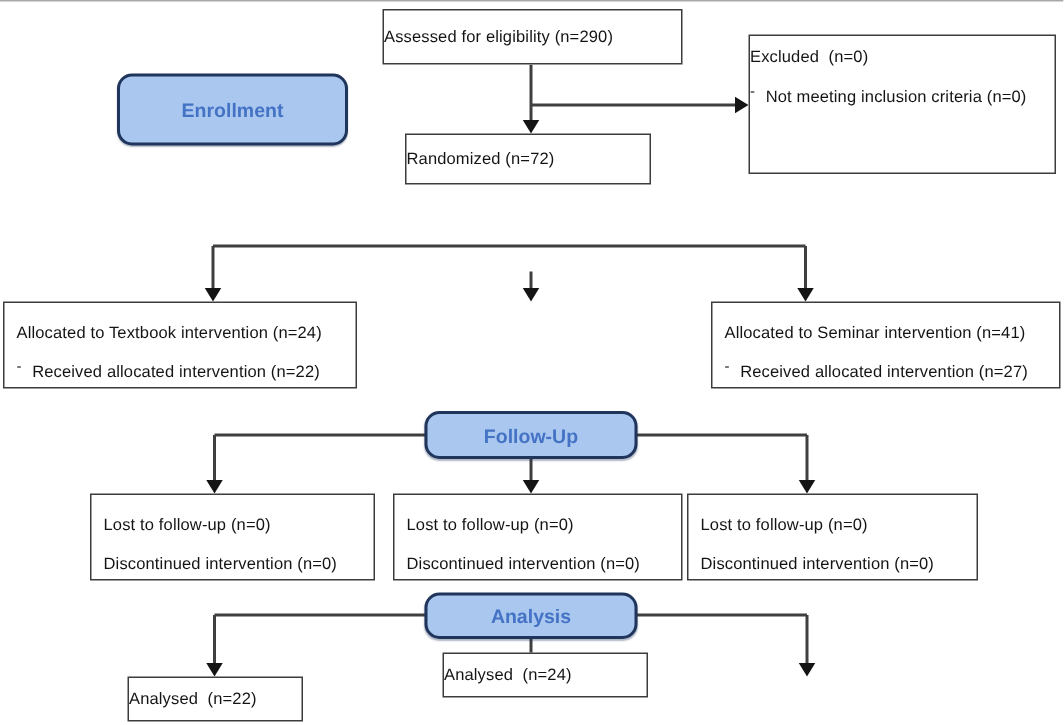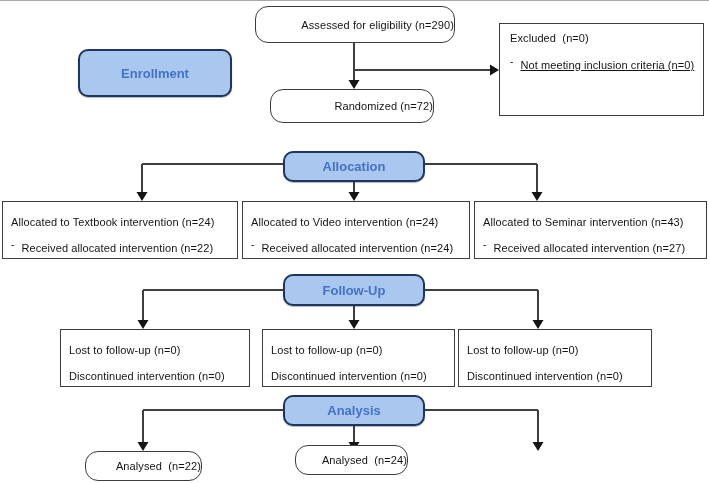--- a/index.html
+++ b/index.html
@@ -14,37 +14,37 @@
   }
   #connectors{position:absolute;left:0;top:0;z-index:0;pointer-events:none;}
   .box{
     position:absolute;z-index:1;
     background:#fff;
     border:1.5px solid var(--box-border,#3c3c3c);
     font-size:11px;color:#141414;
     box-sizing:border-box;
     letter-spacing:.1px;
   }
-  .box.center{display:flex;align-items:center;justify-content:flex-end;text-align:center;border-radius:13px;}
+  .box.center{display:flex;align-items:center;justify-content:flex-start;text-align:center;}
   .box.lines{padding:7px 6px 0 8px;}
   .box .line{line-height:26px;white-space:nowrap;}
   .dash{display:inline-block;transform:translateY(-4px);margin-right:7px;font-size:10px;}
   .band{
     position:absolute;z-index:2;
     background:var(--stage-fill,#a9c7ef);
     border:2px solid var(--stage-border,#20355c);
     border-radius:10px;
     display:flex;align-items:center;justify-content:center;
     color:var(--stage-text,#4472c4);
     font-weight:bold;font-size:13px;
     box-sizing:border-box;
     box-shadow:0 1px 1px rgba(30,50,90,.35);
   }
   .excl-title{line-height:14px;margin:7px 0 0 0;white-space:nowrap;}
-  .excl-item{margin-top:13px;line-height:14px;white-space:nowrap;text-decoration:underline;}
+  .excl-item{margin-top:13px;line-height:14px;white-space:nowrap;}
 </style>
 </head>
 <body>
 
 <div id="canvas">
 
   <svg id="connectors" width="709" height="483" viewBox="0 0 709 483">
     <g stroke="#3F3F3F" stroke-width="2" fill="none">
 
       <line x1="354" y1="42" x2="354" y2="80"></line>
@@ -82,51 +82,42 @@
   </svg>
 
   <div class="box center" style="left:255px;top:5px;width:200px;height:37px">
     <span>Assessed for eligibility (n=290)</span>
   </div>
 
   <div class="band" style="left:78px;top:48px;width:154px;height:48px">
     <span>Enrollment</span>
   </div>
 
-  <div class="box" style="left:499px;top:22px;width:205px;height:93px;padding-left:10px">
+  <div class="box" style="left:499px;top:22px;width:205px;height:93px;">
     <div class="excl-title">Excluded&nbsp; (n=0)</div>
     <div class="excl-item">
       <span class="dash">-</span><span>Not meeting inclusion criteria (n=0)</span>
     </div>
   </div>
 
   <div class="box center" style="left:270px;top:88px;width:164px;height:34px">
     <span>Randomized (n=72)</span>
   </div>
 
-  <div class="band" style="left:283px;top:150px;width:142px;height:31px">
-    <span>Allocation</span>
-  </div>
 
   <div class="box lines" style="left:2px;top:200px;width:236px;height:58px">
     <div class="line">Allocated to Textbook intervention (n=24)</div>
     <div class="line">
       <span class="dash">-</span><span>Received allocated intervention (n=22)</span>
     </div>
   </div>
 
-  <div class="box lines" style="left:242px;top:200px;width:228px;height:58px">
-    <div class="line">Allocated to Video intervention (n=24)</div>
-    <div class="line">
-      <span class="dash">-</span><span>Received allocated intervention (n=24)</span>
-    </div>
-  </div>
 
   <div class="box lines" style="left:474px;top:200px;width:233px;height:58px">
-    <div class="line">Allocated to Seminar intervention (n=43)</div>
+    <div class="line">Allocated to Seminar intervention (n=41)</div>
     <div class="line">
       <span class="dash">-</span><span>Received allocated intervention (n=27)</span>
     </div>
   </div>
 
   <div class="band" style="left:283px;top:273px;width:142px;height:32px">
     <span>Follow-Up</span>
   </div>
 
   <div class="box lines" style="left:60px;top:328px;width:190px;height:58px">
@@ -145,18 +136,18 @@
   </div>
 
   <div class="band" style="left:283px;top:394px;width:142px;height:31px">
     <span>Analysis</span>
   </div>
 
   <div class="box center" style="left:85px;top:450px;width:117px;height:30px">
     <span>Analysed&nbsp; (n=22)</span>
   </div>
 
-  <div class="box center" style="left:295px;top:444px;width:113px;height:30px">
+  <div class="box center" style="left:295px;top:434px;width:137px;height:30px">
     <span>Analysed&nbsp; (n=24)</span>
   </div>
 
 
 </div>
 
 </body></html>

